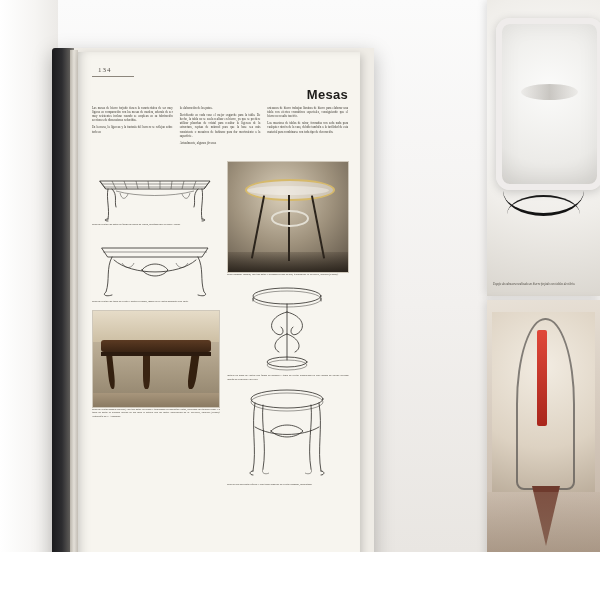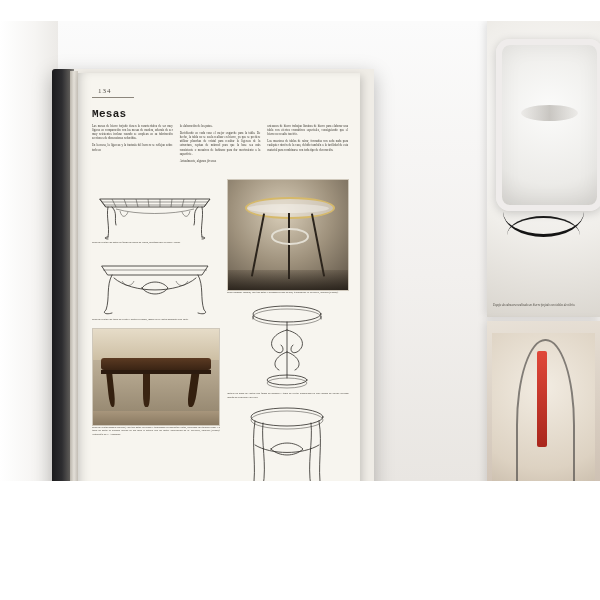--- a/index.html
+++ b/index.html
@@ -3,25 +3,24 @@
 <meta charset="utf-8">
 <style>
   html, body {
     margin: 0;
     padding: 0;
     background: #ffffff;
   }
   #page {
     position: relative;
     width: 600px;
-    height: 460px;
+    height: 552px;
     overflow: hidden;
     background: #fdfdfd;
     font-family: "Liberation Serif", serif;
-    margin-top: 21px;
   }
 
   
   .backdrop {
     position: absolute;
     inset: 0;
     background: linear-gradient(180deg,#fbfbfb 0%, #f2f0ee 55%, #e9e6e2 100%);
   }
   .shadow-left {
     position: absolute;
@@ -69,26 +68,27 @@
     letter-spacing: 1px;
     color: #55504a;
     padding-left: 6px;
     border-bottom: 0;
   }
   .rule {
     width: 42px; height: 1px; background: #8c867c;
     margin: 2px 0 10px 0;
   }
   h1.section {
-    font-family: Liberation Mono, monospace;
-    font-size: 11px;
+    font-family: Liberation Sans, sans-serif;
+    font-size: 13px;
     font-weight: bold;
     letter-spacing: .3px;
     color: #1d1b19;
     margin: 0 0 4px 0;
+    text-align: right;
   }
   .cols {
     display: flex;
     gap: 7px;
   }
   .col { width: 33%; }
   .col p {
     margin: 0 0 3px 0;
     font-size: 3.05px;
     line-height: 1.35;

